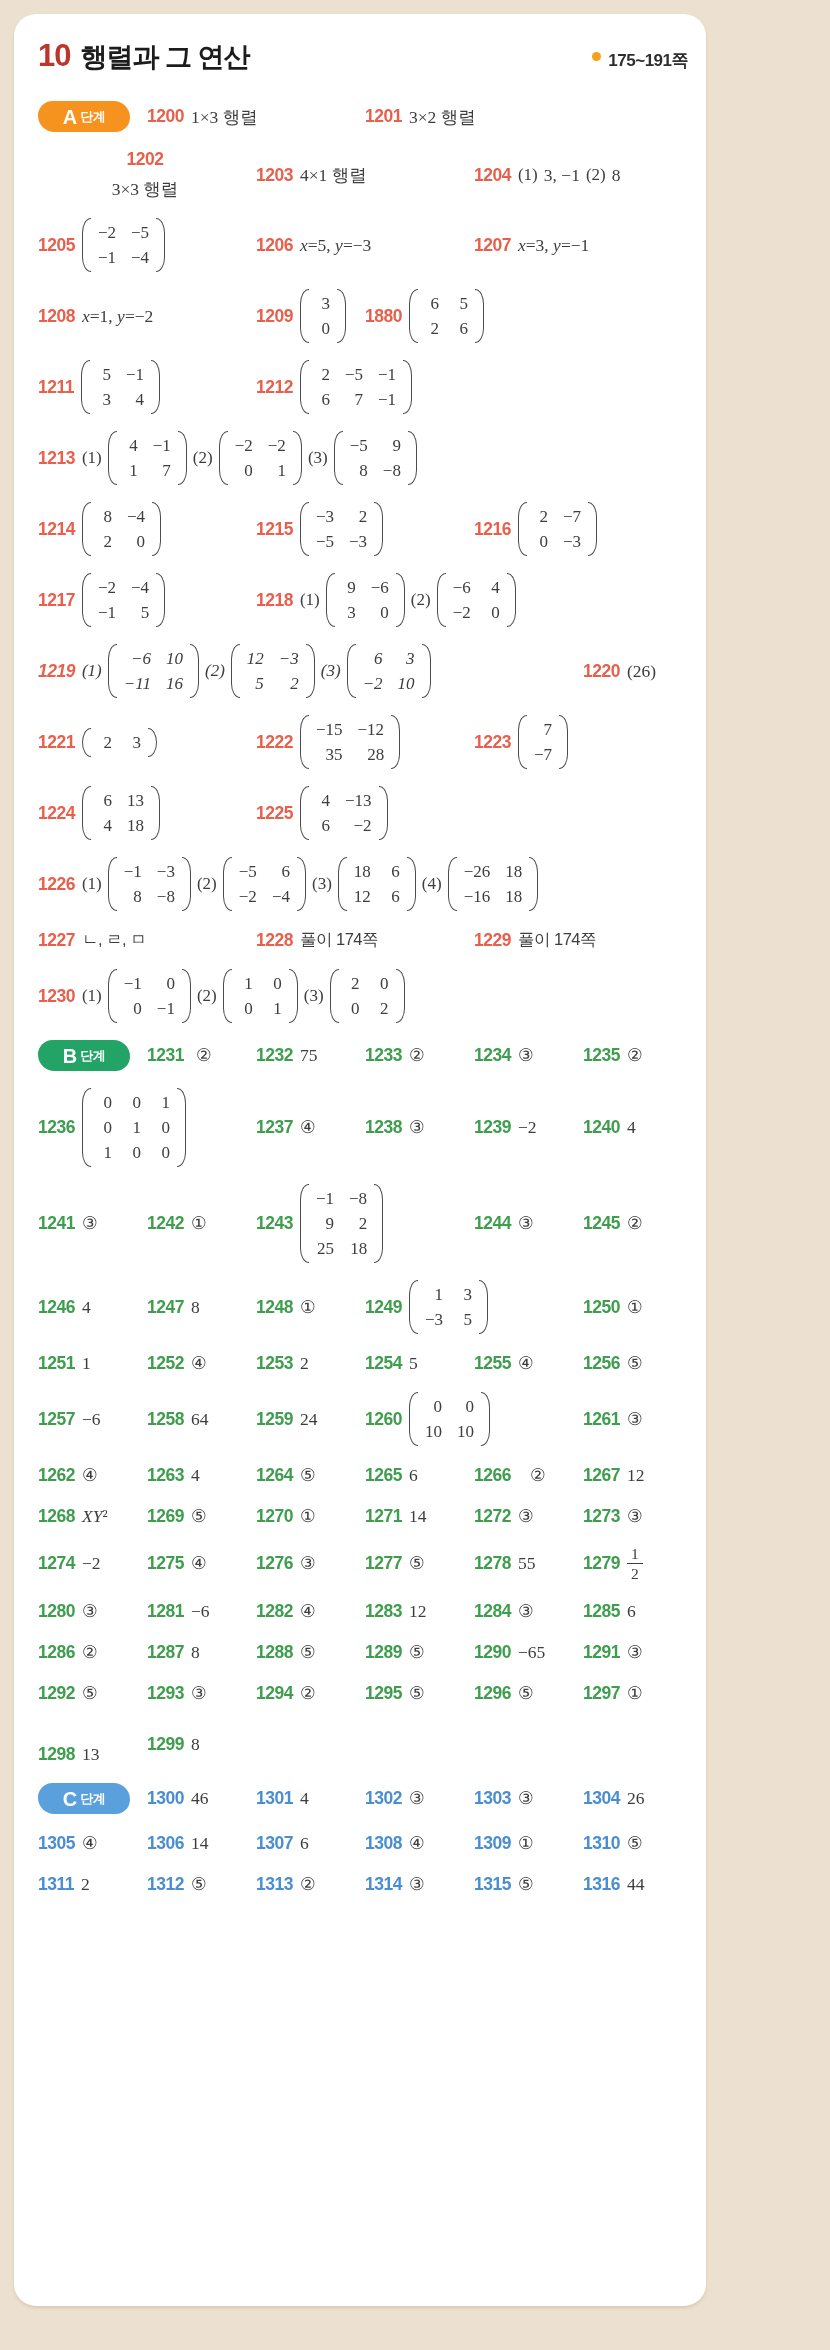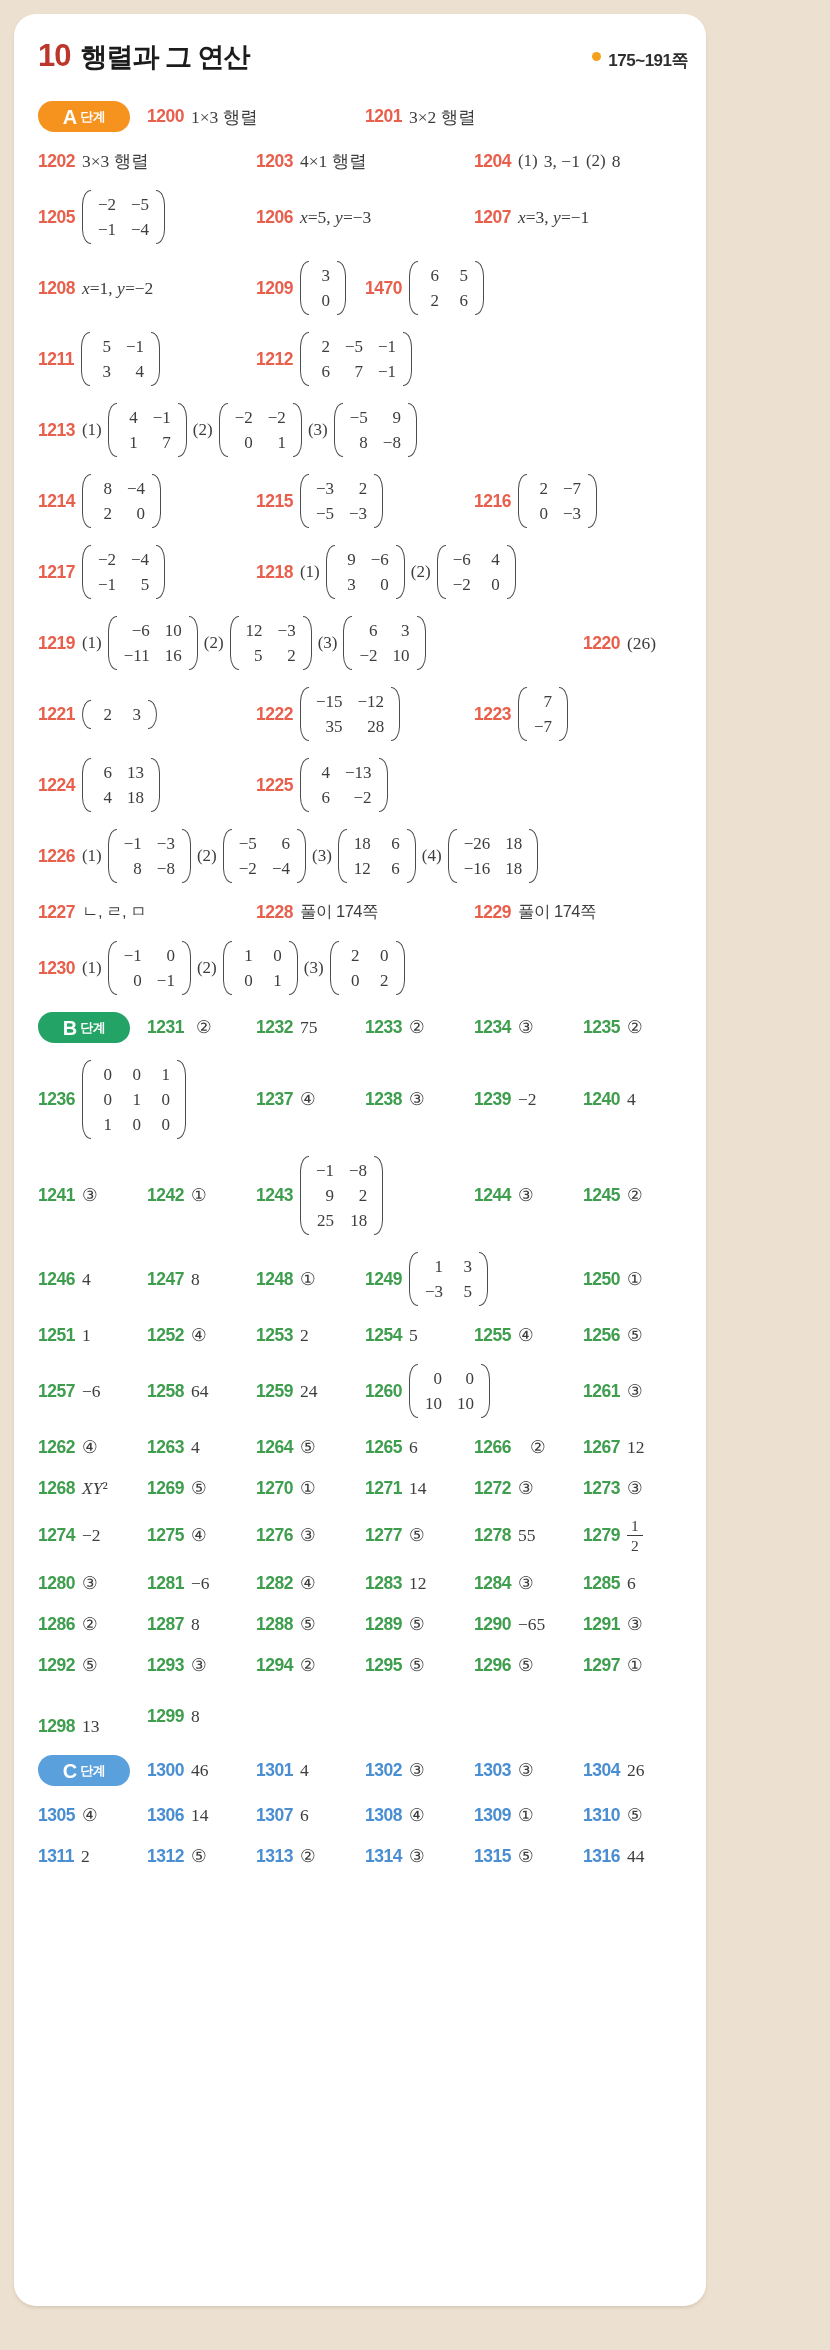--- a/index.html
+++ b/index.html
@@ -97,21 +97,21 @@
               </span>
             </div>
             <div class="item" style="grid-column: 4 / span 3;">
               <span class="num">1201</span>
               <span class="body">
                 <span class="m">3×2 행렬</span>
               </span>
             </div>
           </div>
           <div class="row">
-            <div class="item" style="grid-column: 1 / span 2;">
+            <div class="item" style="grid-column: 1 / span 2; flex-direction: column;">
               <span class="num">1202</span>
               <span class="body">
                 <span class="m">3×3 행렬</span>
               </span>
             </div>
             <div class="item" style="grid-column: 3 / span 2;">
               <span class="num">1203</span>
               <span class="body">
                 <span class="m">4×1 행렬</span>
               </span>
@@ -169,21 +169,21 @@
                   <span class="lp"></span>
                   <span class="mgrid" style="grid-template-columns: repeat(1, auto);">
                     <span class="mc">3</span>
                     <span class="mc">0</span>
                   </span>
                   <span class="rp"></span>
                 </span>
               </span>
             </div>
             <div class="item" style="grid-column: 4 / span 3;">
-              <span class="num">1470</span>
+              <span class="num">1880</span>
               <span class="body">
                 <span class="mat">
                   <span class="lp"></span>
                   <span class="mgrid" style="grid-template-columns: repeat(2, auto);">
                     <span class="mc">6</span>
                     <span class="mc">5</span>
                     <span class="mc">2</span>
                     <span class="mc">6</span>
                   </span>
                   <span class="rp"></span>
@@ -350,21 +350,21 @@
                     <span class="mc">4</span>
                     <span class="mc">−2</span>
                     <span class="mc">0</span>
                   </span>
                   <span class="rp"></span>
                 </span>
               </span>
             </div>
           </div>
           <div class="row">
-            <div class="item" style="grid-column: 1 / span 5;">
+            <div class="item" style="grid-column: 1 / span 5; font-style: italic;">
               <span class="num">1219</span>
               <span class="body">
                 <span class="lb">(1)</span>
                 <span class="mat">
                   <span class="lp"></span>
                   <span class="mgrid" style="grid-template-columns: repeat(2, auto);">
                     <span class="mc">−6</span>
                     <span class="mc">10</span>
                     <span class="mc">−11</span>
                     <span class="mc">16</span>

